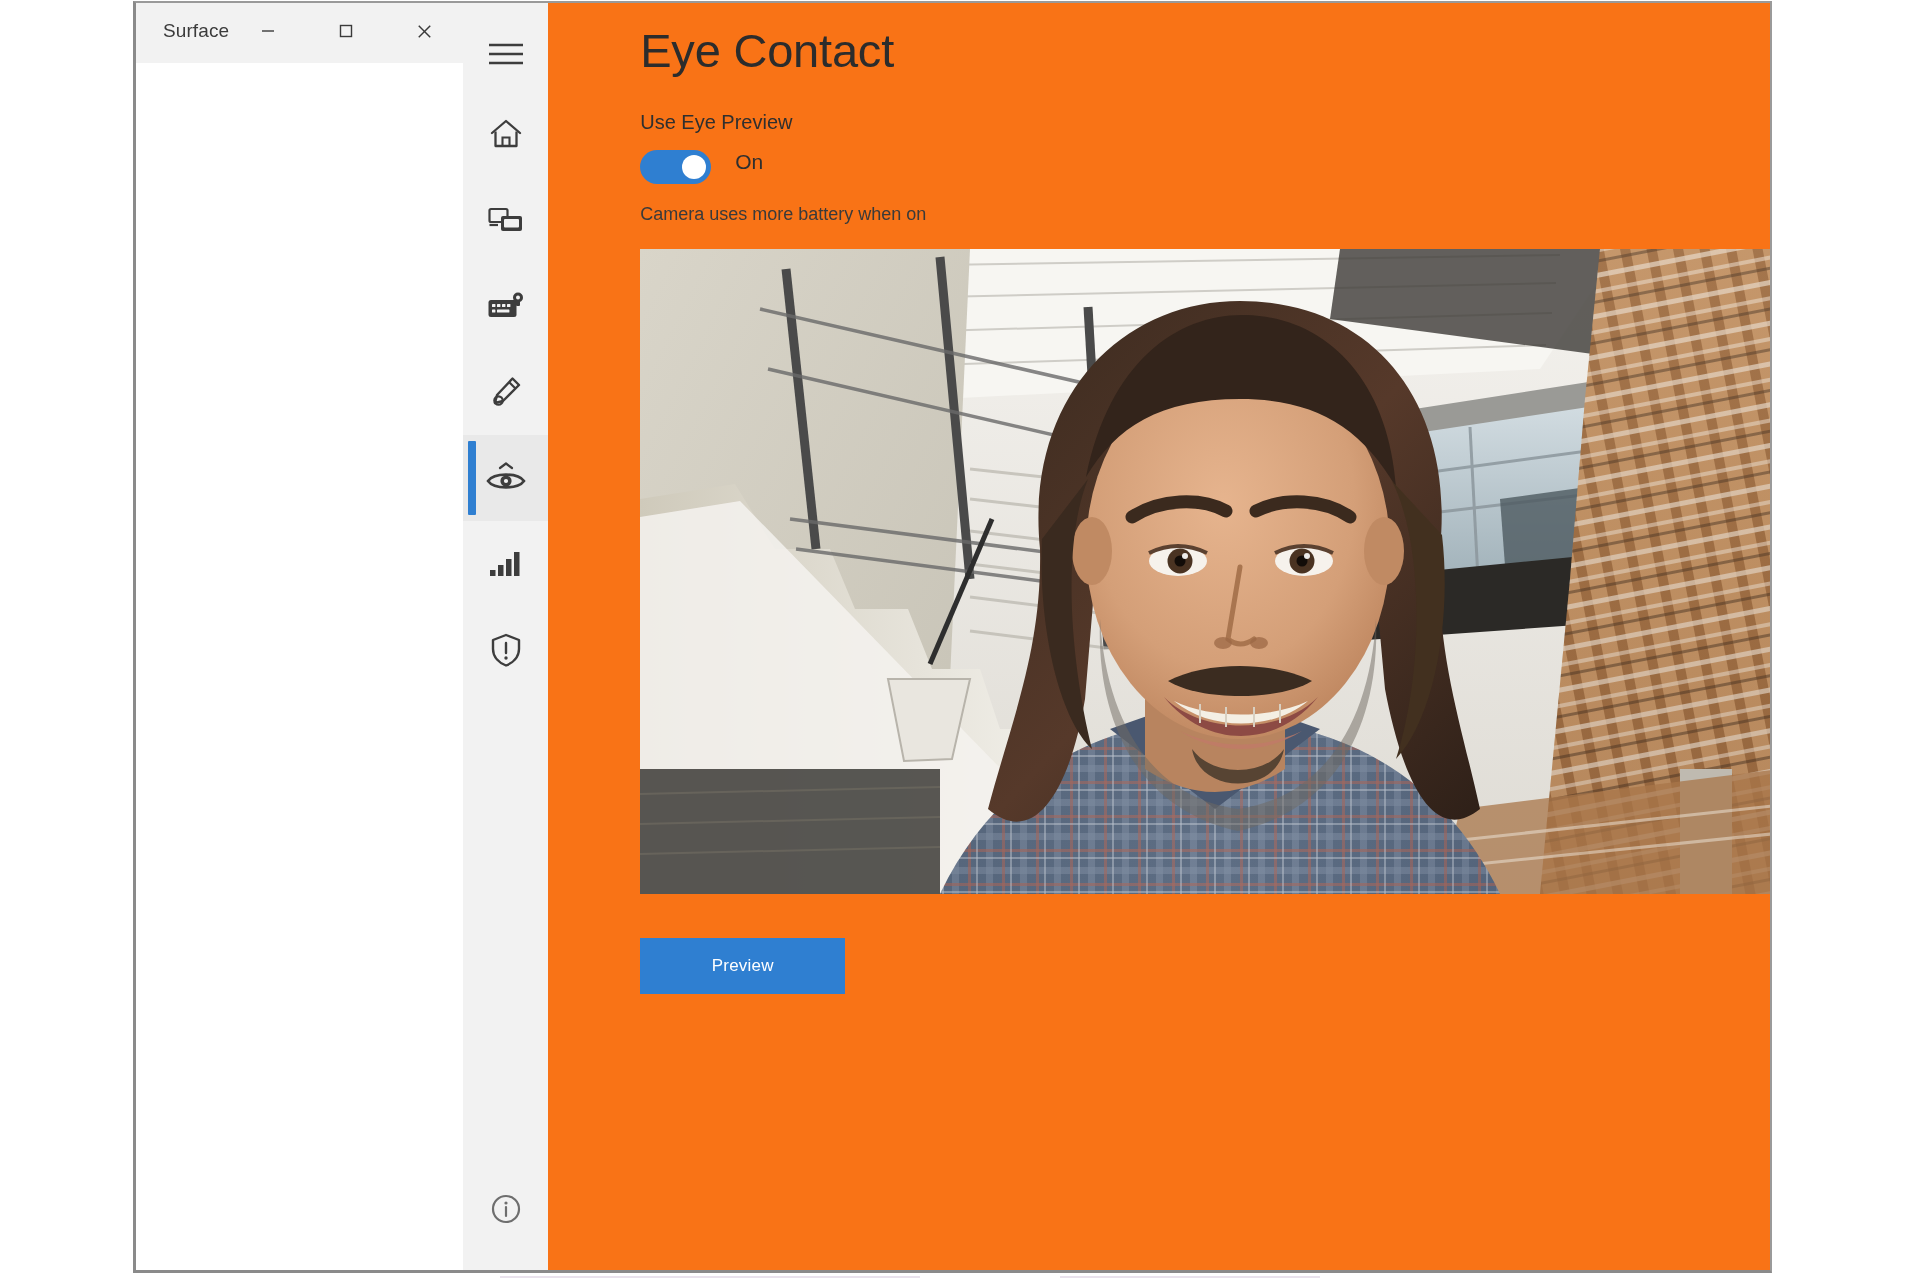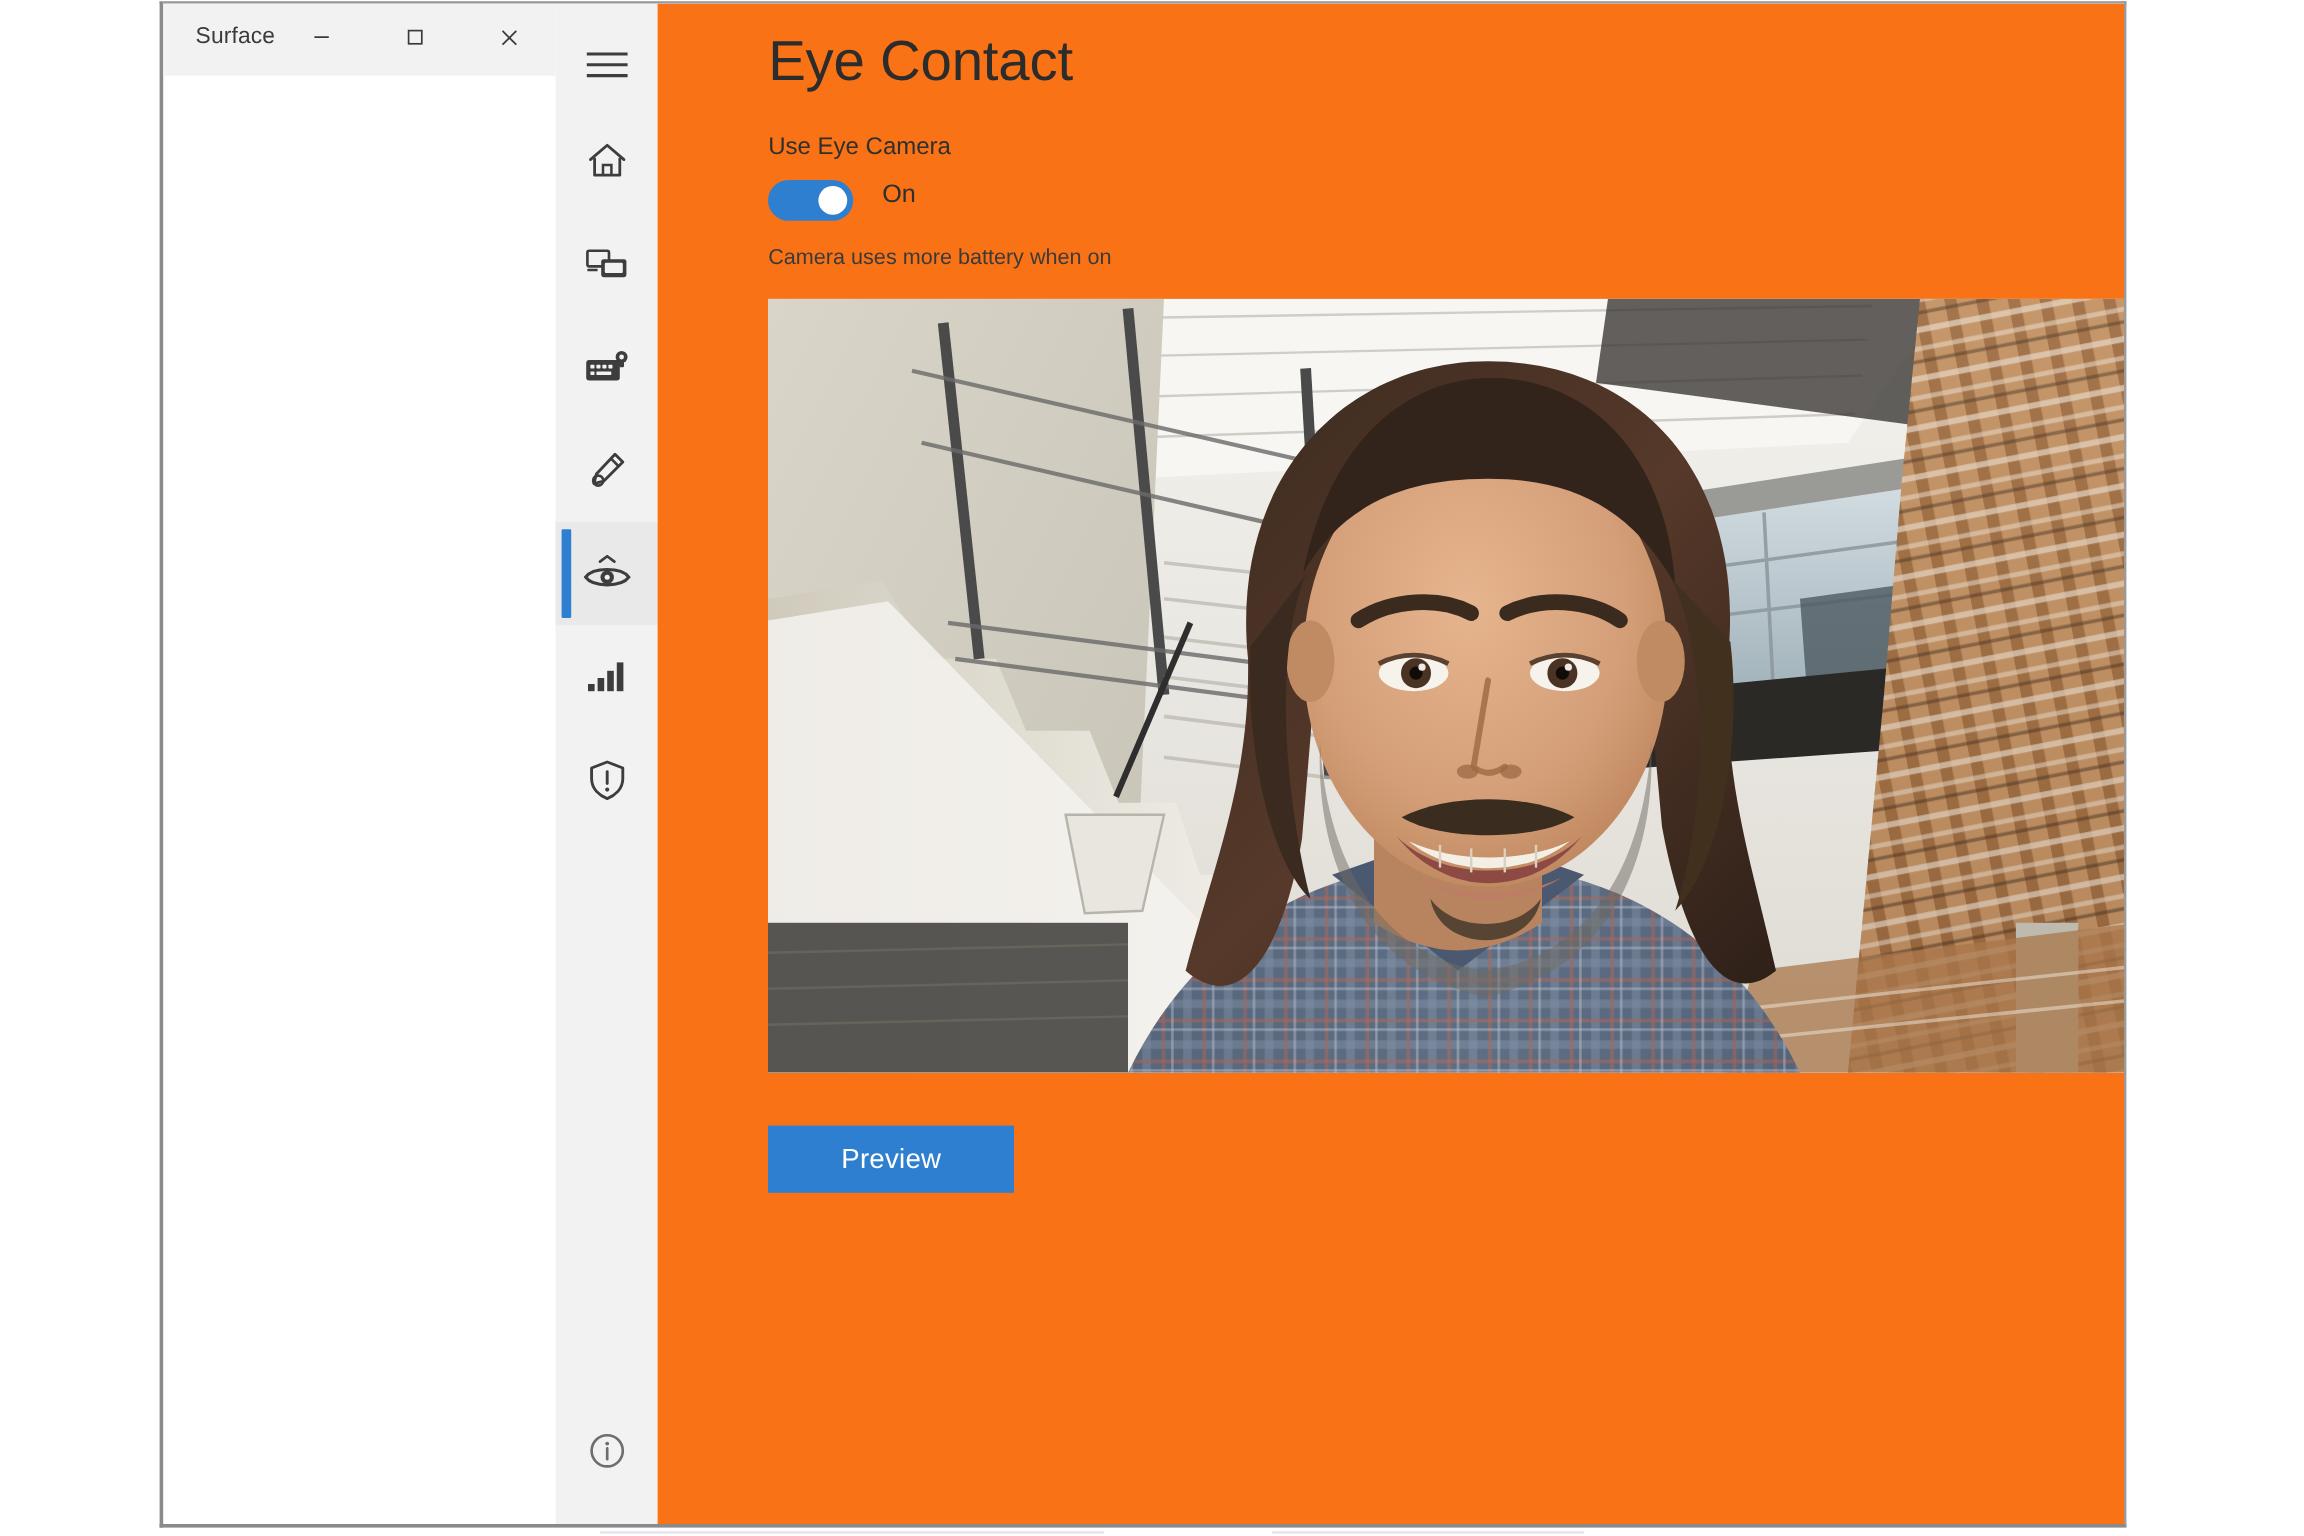--- a/index.html
+++ b/index.html
@@ -153,21 +153,21 @@
   }
   .preview-frame svg { display: block; width: 100%; height: 100%; }
 
   
   .preview-button {
     width: 205px; height: 56px;
     background: #2f7fd1;
     color: #ffffff;
     border: none;
     font-family: "Liberation Sans", sans-serif;
-    font-size: 23px;
+    font-size: 17px;
     letter-spacing: 0.2px;
     cursor: default;
     display: flex; align-items: center; justify-content: center;
   }
 
   
   .page-artifact {
     position: absolute;
     height: 2px;
     background: #e9e2ec;
@@ -292,21 +292,21 @@
           <line x1="16" y1="14" x2="16" y2="23" stroke="#6e6e6e" stroke-width="2.2" stroke-linecap="round"></line>
         </svg>
       </div>
     </div>
 
     <div class="content">
 
       <h1 class="page-title">Eye Contact</h1>
 
 
-      <div class="setting-label">Use Eye Camera</div>
+      <div class="setting-label">Use Eye Preview</div>
 
       <div class="toggle-row">
         <div class="toggle" role="switch" aria-checked="true">
           <div class="knob"></div>
         </div>
         <div class="toggle-state">On</div>
       </div>
 
       <div class="hint">Camera uses more battery when on</div>
 

